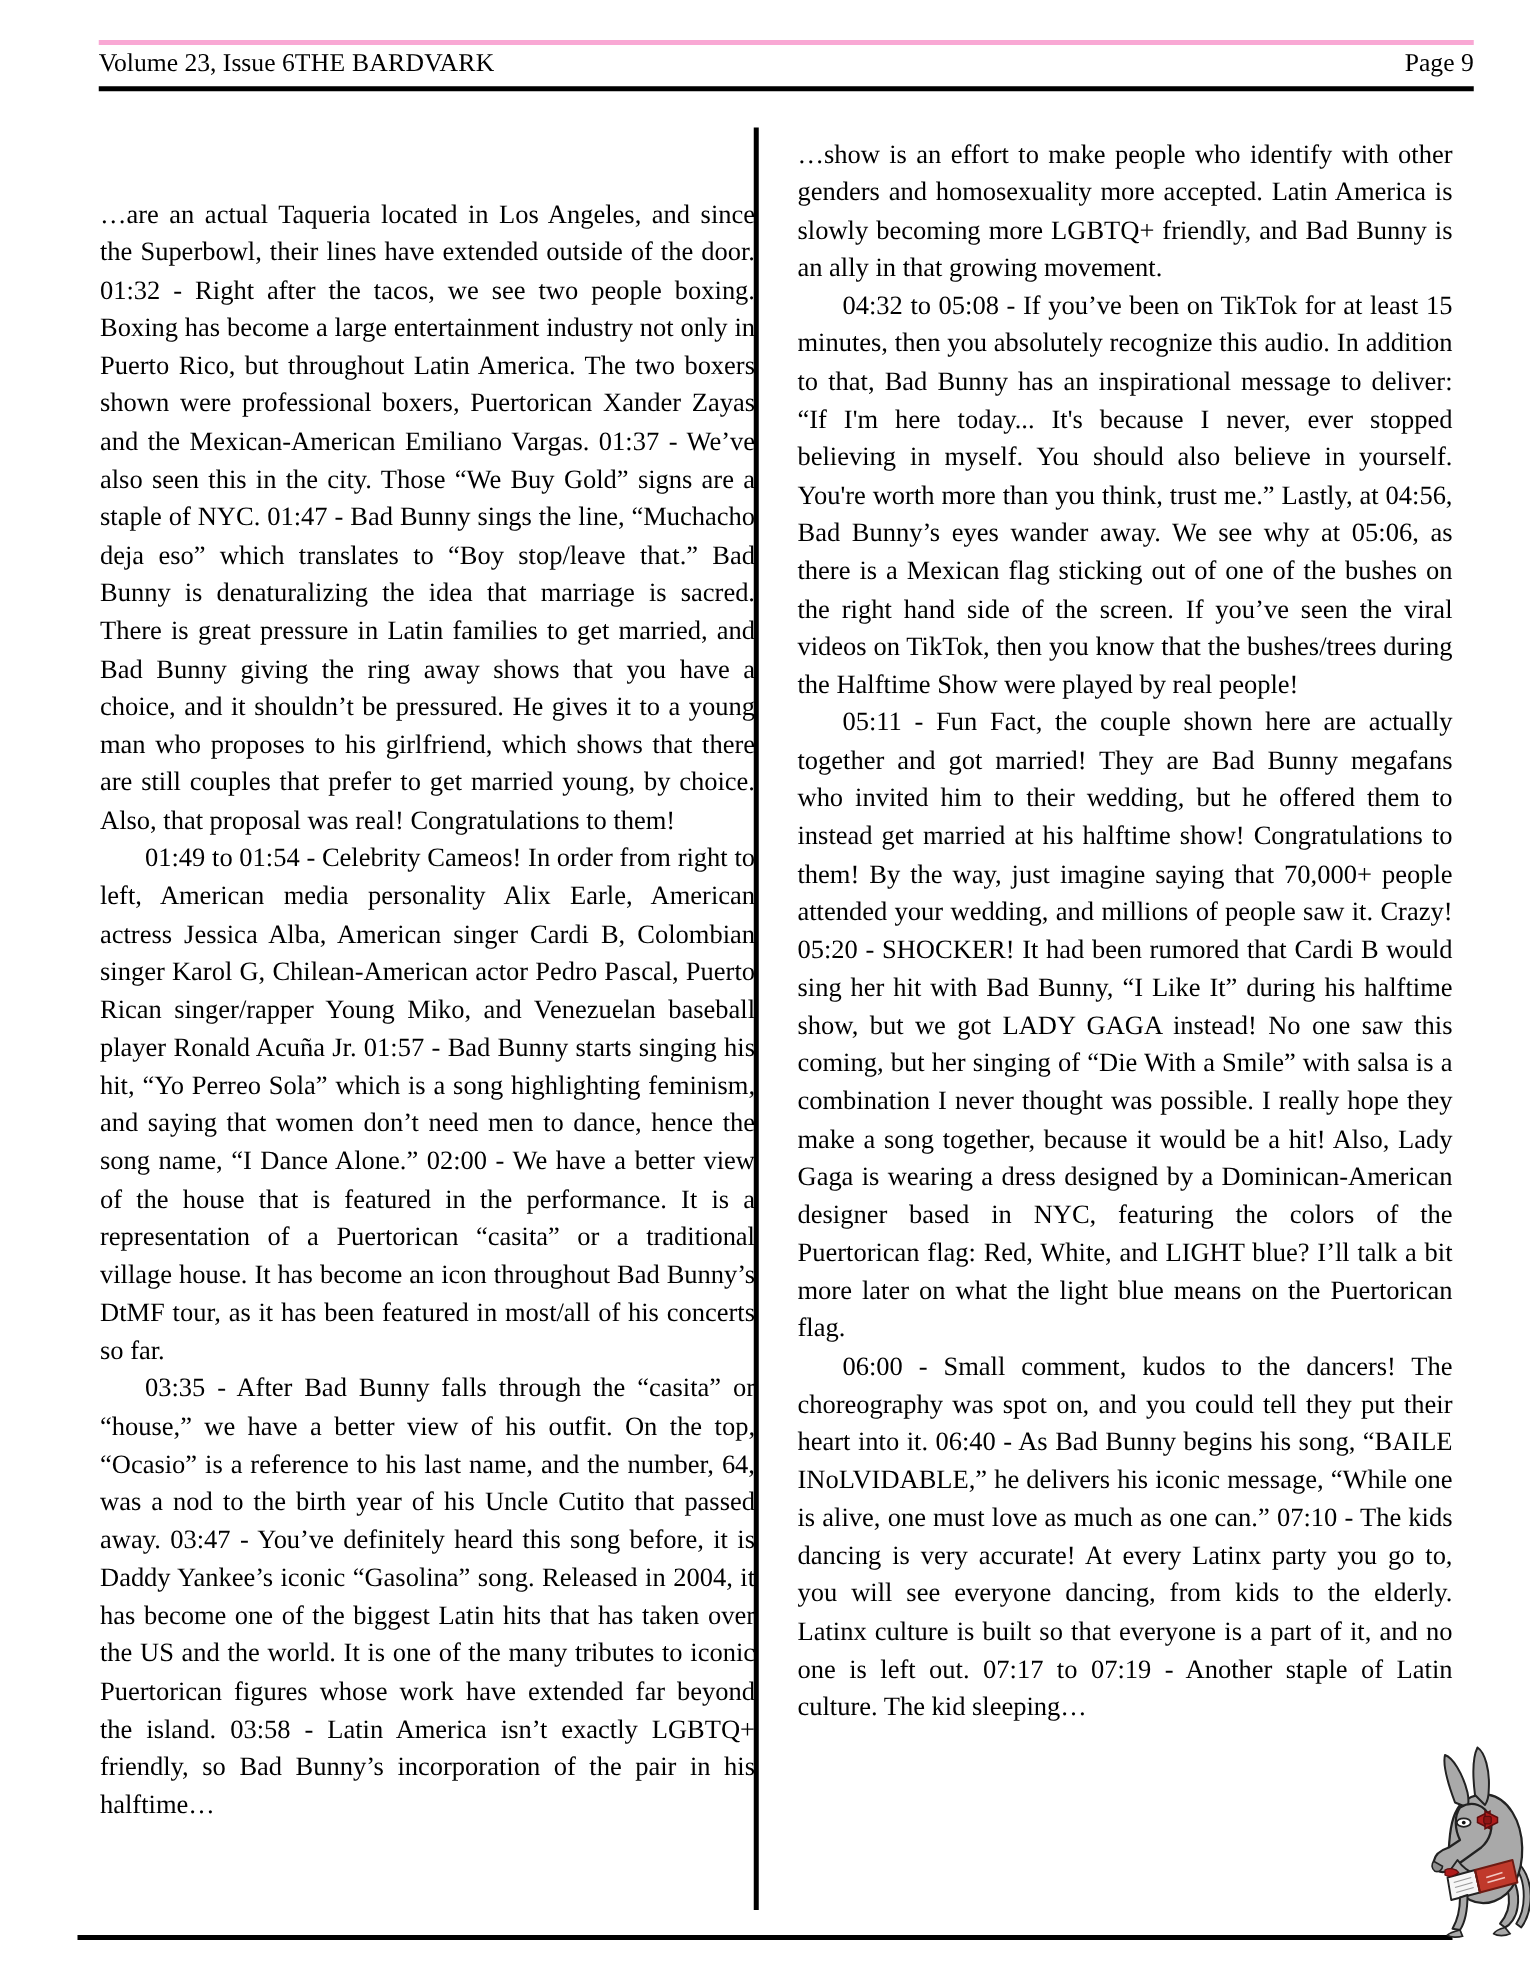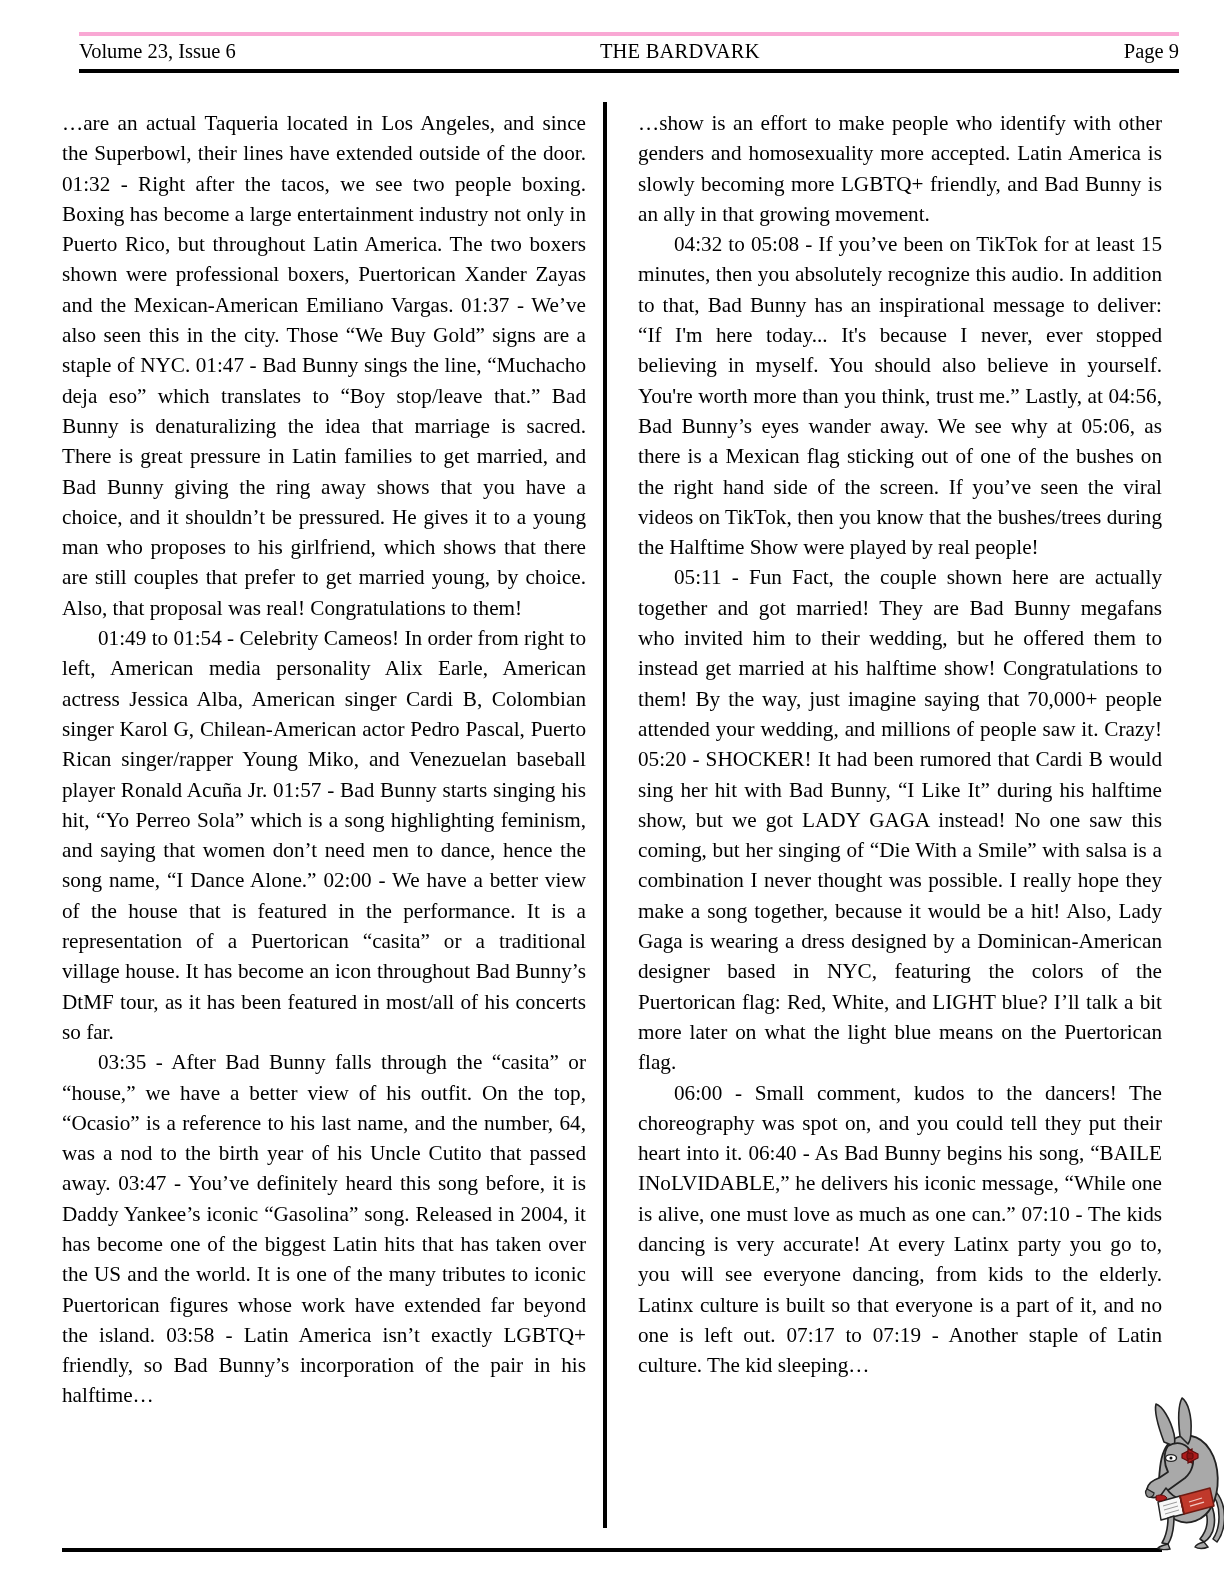--- a/index.html
+++ b/index.html
@@ -31,42 +31,42 @@
     margin-left: 17px;
   }
   .masthead-inner {
     display: flex;
     align-items: baseline;
     justify-content: space-between;
     font-size: 20.5px;
     line-height: 1.15;
   }
   .mh-left   { flex: 0 0 auto; text-align: left; }
-  .mh-center { flex: 1 1 auto; text-align: center; letter-spacing: 0.2px; }
+  .mh-center { flex: 1 1 auto; letter-spacing: 0.2px; }
   .mh-right  { flex: 0 0 auto; text-align: left; }
 
   
   .body-area {
     position: absolute;
     left: 62px;
     top: 108px;
     width: 1100px;
     height: 1432px;
   }
   .col {
     position: absolute;
     top: 0;
     width: 524px;
     font-size: 21.2px;
     line-height: 30.3px;
     text-align: justify;
     text-justify: inter-word;
     hyphens: none;
   }
-  .col-left  { left: 0px; }
+  .col-left  { left: 18px; margin-top: 48px; }
   .col-right { left: 576px; }
 
   .col p {
     margin: 0;
     text-indent: 0;
   }
   .col p.indent {
     text-indent: 36px;
   }
 

